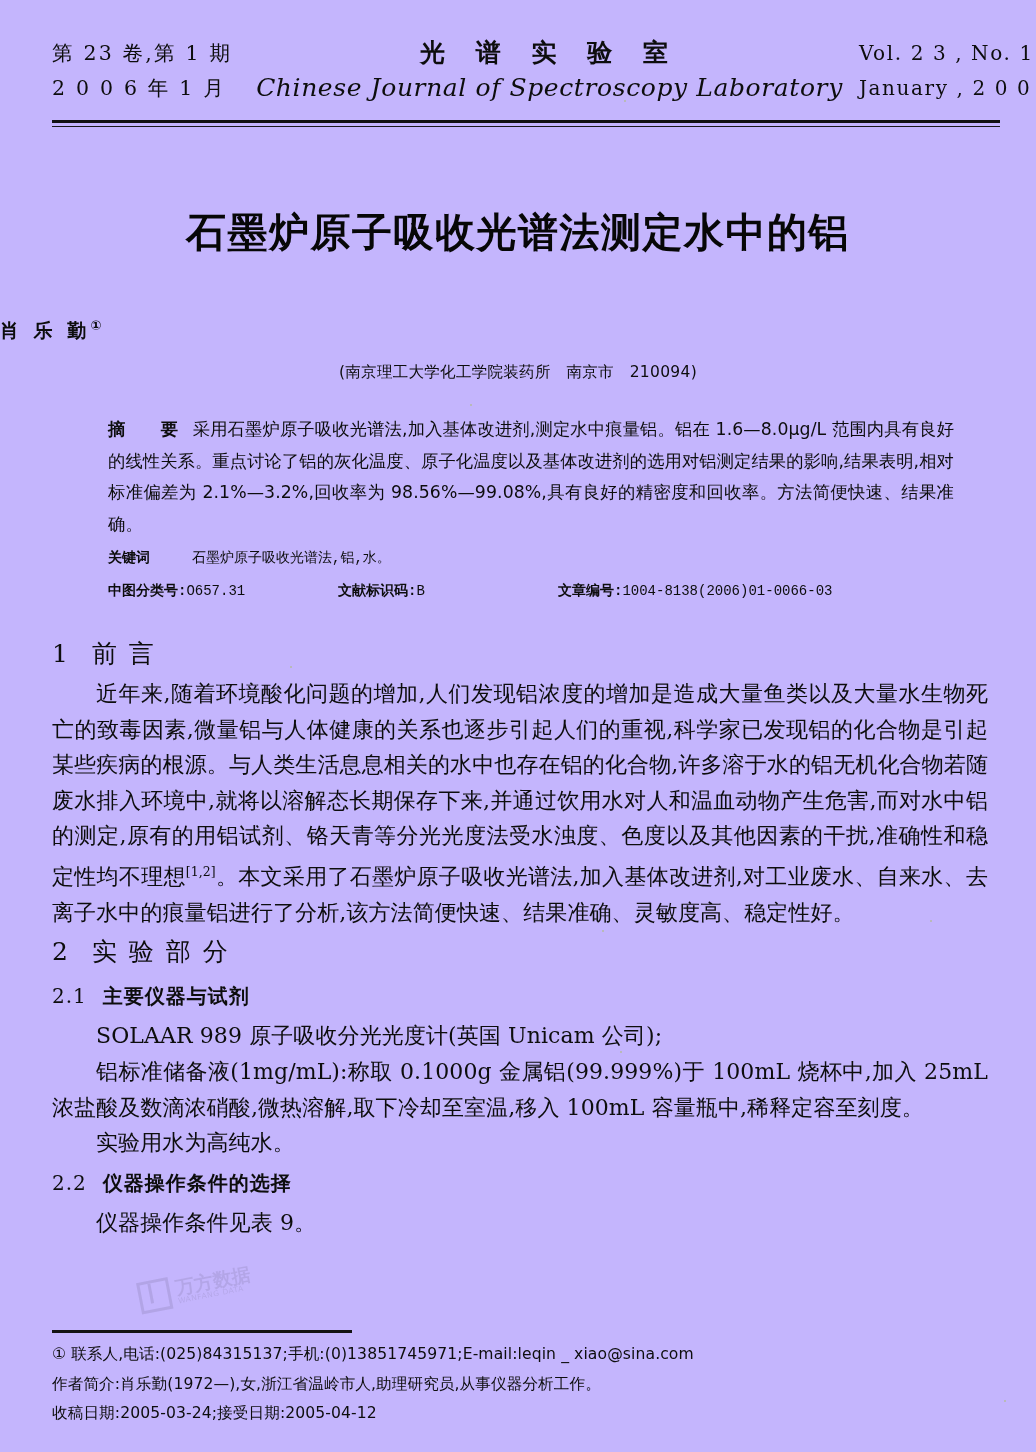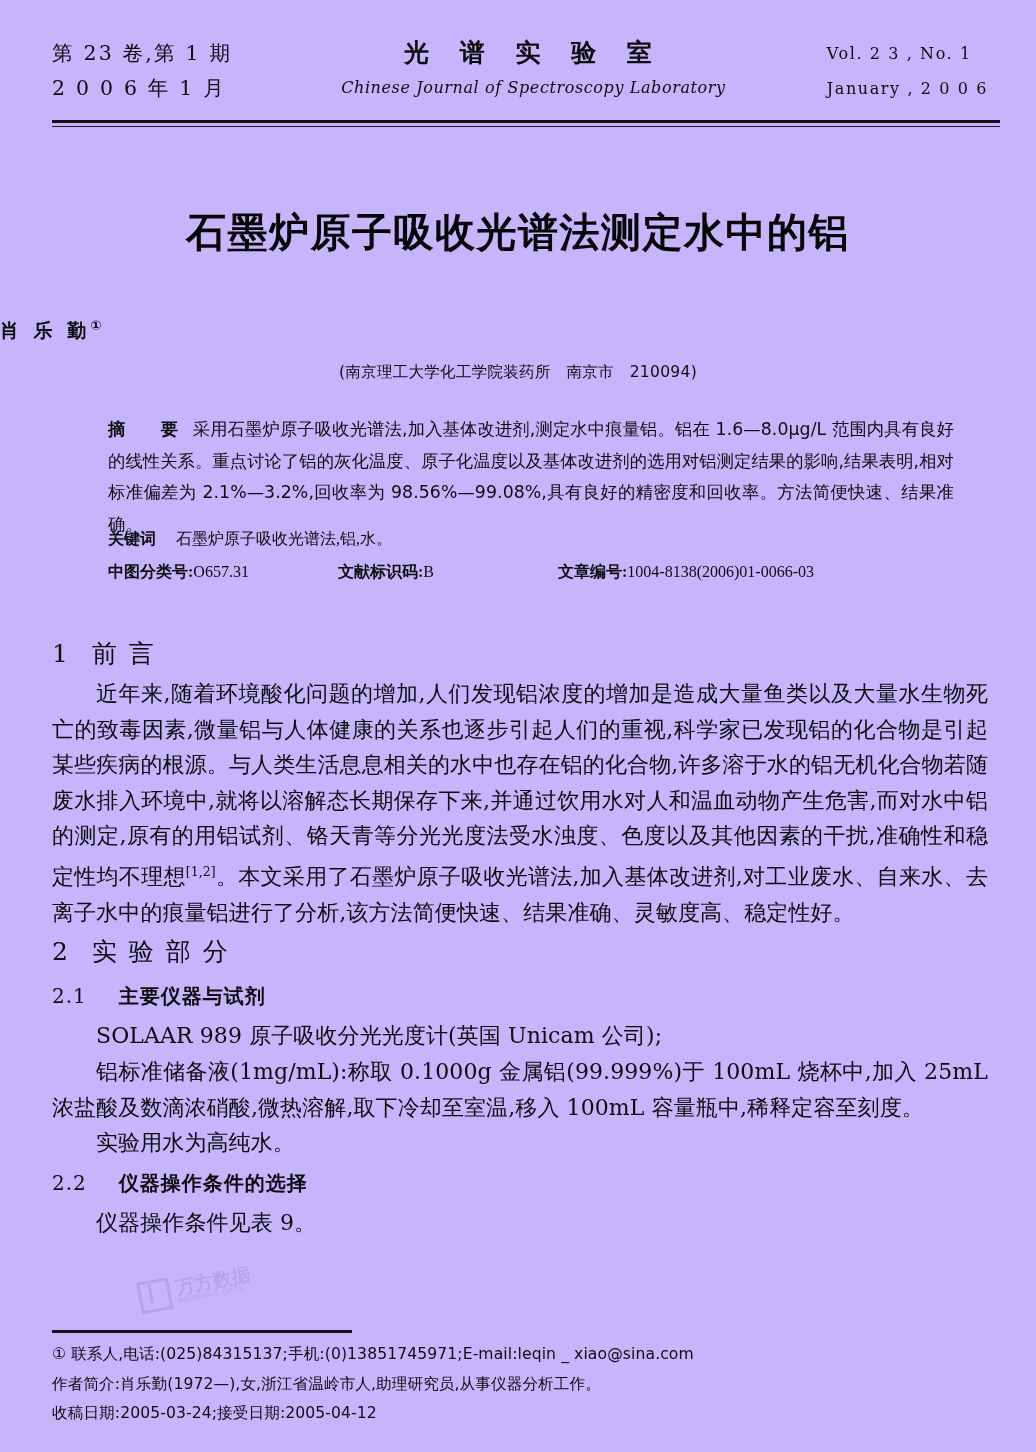--- a/index.html
+++ b/index.html
@@ -41,26 +41,26 @@
     font-family: "DejaVu Sans", "Liberation Sans", sans-serif;
     font-weight: bold;
     font-size: 25px;
     line-height: 34px;
     letter-spacing: 11px;
     white-space: nowrap;
   }
   .rh-journal-en {
     font-family: "DejaVu Serif", "Liberation Serif", serif;
     font-style: italic;
-    font-size: 16px;
+    font-size: 25px;
     line-height: 35px;
     letter-spacing: 0.6px;
     white-space: nowrap;
   }
-  .rh-right .rh-line { letter-spacing: 1.6px; font-size: 16px; }
+  .rh-right .rh-line { letter-spacing: 1.6px; font-size: 20px; }
 
   .rule-thick {
     position: absolute;
     left: 52px;
     top: 120px;
     width: 948px;
     height: 3px;
     background: #121212;
   }
   .rule-thin {
@@ -119,24 +119,24 @@
     text-align: justify;
     letter-spacing: 0.1px;
   }
   .abs-block p { margin: 0; }
   .lbl-bold { font-weight: bold; }
   .sp-wide { letter-spacing: 9px; }
 
   .kw-block {
     position: absolute;
     left: 108px;
-    top: 522px;
+    top: 542px;
     width: 870px;
-    font-family: Liberation Serif, serif;
-    font-size: 16px;
+    font-family: Liberation Mono, monospace;
+    font-size: 14px;
     line-height: 33px;
   }
   .kw-block .row { white-space: nowrap; }
   .cls-row { display: flex; }
   .cls-row .seg1 { width: 230px; }
   .cls-row .seg2 { width: 220px; }
 
   
   .body {
     position: absolute;
@@ -157,21 +157,21 @@
     margin: 0;
     font-family: "DejaVu Sans", "Liberation Sans", sans-serif;
     font-weight: bold;
     font-size: 20px;
     line-height: 44px;
     letter-spacing: 1px;
   }
   h3.subsec .num {
     font-family: "DejaVu Serif", "Liberation Serif", serif;
     font-weight: normal;
-    margin-right: 32px;
+    margin-right: 16px;
   }
   p.para {
     margin: 0;
     font-size: 22px;
     line-height: 35.6px;
     text-align: justify;
     text-justify: inter-character;
     letter-spacing: 0.1px;
   }
   p.indent { text-indent: 44px; }

